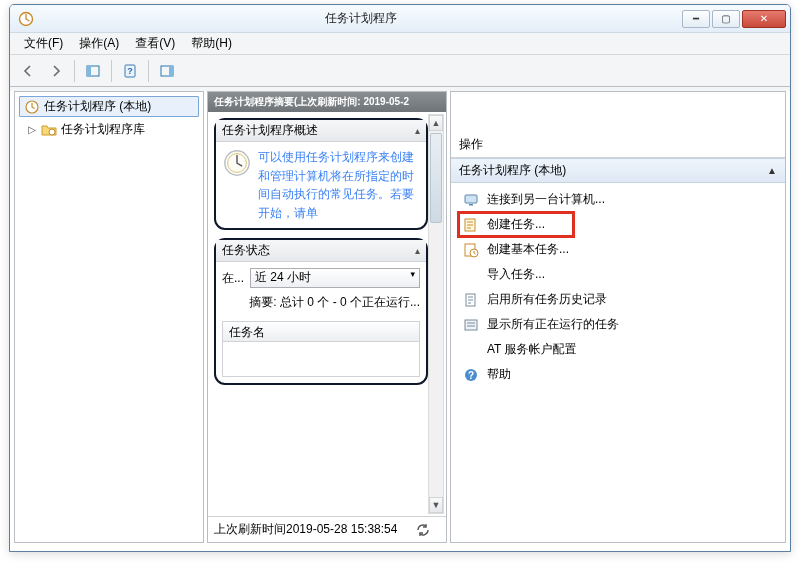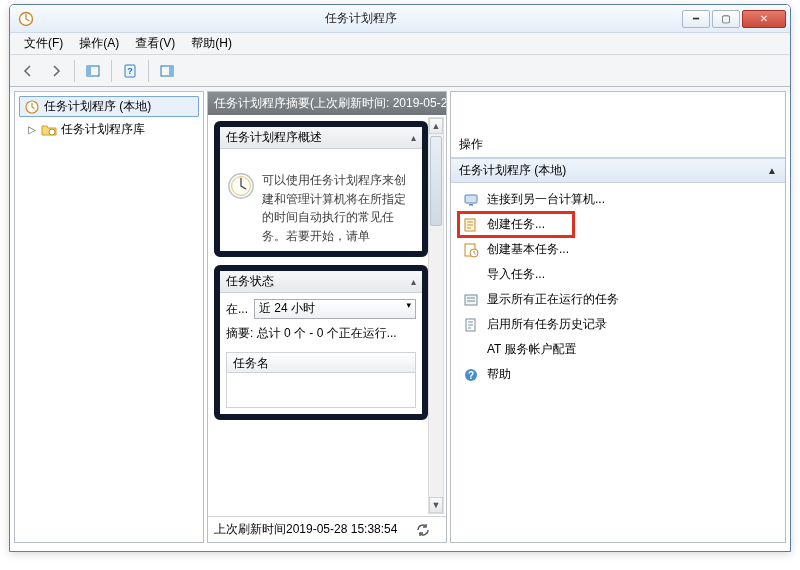--- a/index.html
+++ b/index.html
@@ -15,26 +15,26 @@
 .menubar span { padding:2px 8px; cursor:pointer; }
 .toolbar { height:32px; background:#f4f5f6; border-bottom:1px solid #b8bec4; display:flex; align-items:center; padding:0 6px; gap:4px; }
 .tbtn { width:24px; height:24px; border:1px solid transparent; display:flex; align-items:center; justify-content:center; border-radius:2px; cursor:pointer; }
 .tsep { width:1px; height:22px; background:#c8ccd0; margin:0 2px; }
 .body3 { display:flex; height:calc(100% - 28px - 22px - 32px - 4px); border-top:4px solid #f4f5f6; }
 .pane-left { width:190px; border:1px solid #b8bec4; margin:0 3px 4px 4px; background:#fff; padding:4px; }
 .tree-root { display:flex; align-items:center; gap:4px; border:1px solid #7aa7d7; background:#e8f1fb; padding:1px 4px; border-radius:1px; }
 .tree-child { display:flex; align-items:center; gap:4px; padding:2px 4px; margin-top:2px; margin-left:4px; }
 .expander { width:10px; text-align:center; color:#555; font-size:10px; }
 .pane-mid { width:240px; border:1px solid #b8bec4; margin:0 3px 4px 0; background:#fff; display:flex; flex-direction:column; overflow:hidden; }
-.mid-header { background:linear-gradient(#8a8f93,#6f7478); color:#fff; padding:3px 6px; font-size:12px; white-space:nowrap; overflow:hidden;}
+.mid-header { background:linear-gradient(#8a8f93,#6f7478); color:#fff; padding:3px 6px; font-size:10px; white-space:nowrap; overflow:hidden;font-weight:bold;}
 .mid-scroll { flex:1; overflow:hidden; padding:6px 18px 6px 6px; position:relative; }
-.groupbox { border:6px solid #0f172a; border-radius:6px; margin-bottom:8px; position:relative; }
+.groupbox { border:2px solid #0f172a; border-radius:11px; margin-bottom:8px; position:relative; }
 .grouphdr { height:22px; background:linear-gradient(#f6f7f8,#e6e9ec); border-bottom:1px solid #d0d2d5; display:flex; align-items:center; padding:0 6px; font-size:12px; }
 .grouphdr .chev { margin-left:auto; font-size:10px; color:#555;}
-.desc { padding:22px 6px 6px 6px; display:flex; gap:6px; font-size:12px; line-height:1.55; color:#404040;}
+.desc { padding:6px 6px 6px 6px; display:flex; gap:6px; font-size:12px; line-height:1.55; color:#3b82f6;}
 .desc .clock { width:30px; height:30px; flex:0 0 30px; }
 .status-body { padding:6px; font-size:12px; }
 .status-row { display:flex; align-items:center; gap:6px; margin-bottom:6px;}
 .select { flex:1; height:20px; border:1px solid #abadb3; background:linear-gradient(#fff,#eef0f3); font-size:12px; padding:0 4px; display:flex; align-items:flex-start; justify-content:space-between; }
 .listframe { border:1px solid #d0d2d5; height:56px; background:#fff; }
 .listhdr { background:linear-gradient(#fdfefe,#eceff2); border-bottom:1px solid #d0d2d5; padding:2px 6px; height:20px;}
 .mid-footer { border-top:1px solid #d0d2d5; padding:4px 6px; display:flex; align-items:center; gap:18px; font-size:12px;}
 .refresh-ic { width:16px; height:16px; }
 .scrollbar { position:absolute; right:2px; top:2px; bottom:2px; width:16px; background:#f1f1f1; border:1px solid #dcdcdc;}
 .thumb { position:absolute; left:1px; right:1px; top:18px; height:90px; background:linear-gradient(#e8eef4,#cfd9e4); border:1px solid #b8c4d0; border-radius:2px;}
@@ -162,21 +162,21 @@
             <span class="chev">▴</span>
           </div>
           <div class="status-body">
             <div class="status-row">
               <span>在...</span>
               <div class="select">
                 <span>近 24 小时</span>
                 <span style="font-size:9px;">▾</span>
               </div>
             </div>
-            <div style="margin:6px 0 10px 0;">摘要: 总计 0 个 - 0 个正在运行...</div>
+            <div style="margin:6px 0 10px 0;text-align:right;">摘要: 总计 0 个 - 0 个正在运行...</div>
             <div class="listframe">
               <div class="listhdr">
                 <span>任务名</span>
               </div>
             </div>
           </div>
         </div>
       </div>
       <div class="mid-footer">
         <span>上次刷新时间2019-05-28 15:38:54</span>
@@ -228,38 +228,38 @@
         </div>
 
         <div class="action">
           <span class="aicon"></span>
           <span>导入任务...</span>
         </div>
 
         <div class="action">
           <span class="aicon">
               <svg class="ic-svg" viewBox="0 0 16 16">
+                <rect x="3" y="2" width="9" height="12" fill="#fff" stroke="#7a8a9a"></rect>
+                <path d="M5 5h5M5 8h5M5 11h3" stroke="#7a8a9a"></path>
+              </svg>
+            </span>
+          <span>启用所有任务历史记录</span>
+        </div>
+
+        <div class="action">
+          <span class="aicon">
+              <svg class="ic-svg" viewBox="0 0 16 16">
                 <rect x="2" y="3" width="12" height="10" fill="#eef3f7" stroke="#7a8a9a"></rect>
                 <path d="M4 6h8M4 9h8" stroke="#7a8a9a"></path>
               </svg>
             </span>
           <span>显示所有正在运行的任务</span>
         </div>
 
         <div class="action">
-          <span class="aicon">
-              <svg class="ic-svg" viewBox="0 0 16 16">
-                <rect x="3" y="2" width="9" height="12" fill="#fff" stroke="#7a8a9a"></rect>
-                <path d="M5 5h5M5 8h5M5 11h3" stroke="#7a8a9a"></path>
-              </svg>
-            </span>
-          <span>启用所有任务历史记录</span>
-        </div>
-
-        <div class="action">
           <span class="aicon"></span>
           <span>AT 服务帐户配置</span>
         </div>
 
 
 
         <div class="action">
           <span class="aicon">
               <svg class="ic-svg" viewBox="0 0 16 16">
                 <circle cx="8" cy="8" r="6" fill="#4a8ed0"></circle>

